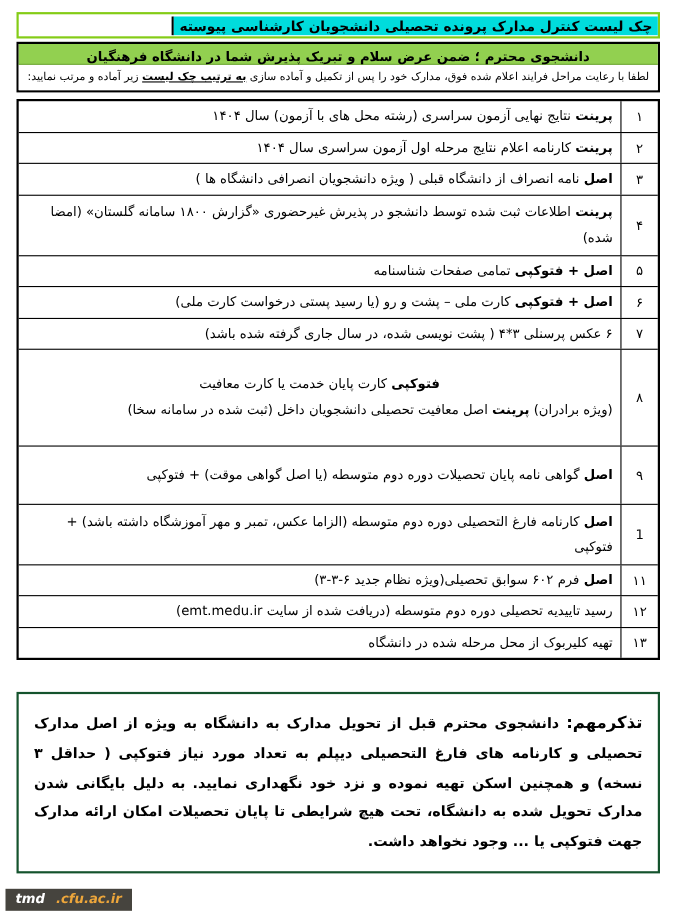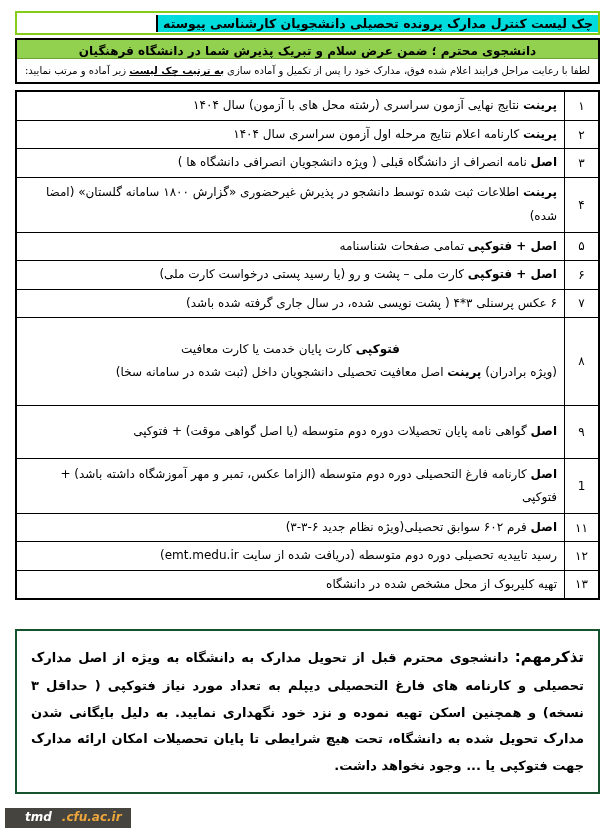--- a/index.html
+++ b/index.html
@@ -70,21 +70,21 @@
   .note-lead { font-size:15px; }
 
   
   .badge {
     position:absolute; left:5px; bottom:9px;
     background:var(--badge, #46443e);
     padding:2px 9px 4px;
     font-size:12px; font-weight:bold; font-style:italic;
     direction:ltr;
   }
-  .b-w { color:#ffffff;margin-left:11px; }
+  .b-w { color:#ffffff; }
   .b-o { color:var(--accent, #eda63b);padding-left:10px; }
 </style>
 </head>
 <body>
 
 <div class="page">
 
   <div class="title-row">
     <div class="title-cell">
       <span class="hl">چک لیست کنترل مدارک  پرونده تحصیلی  دانشجویان کارشناسی  پیوسته</span>
@@ -167,21 +167,21 @@
       </div>
       <div class="trow" style="min-height: 28px;">
         <div class="num">۱۲</div>
         <div class="txt">
           <div class="line"><span>رسید تاییدیه تحصیلی دوره دوم متوسطه (دریافت شده از سایت emt.medu.ir)</span></div>
         </div>
       </div>
       <div class="trow" style="min-height: 28px;">
         <div class="num">۱۳</div>
         <div class="txt">
-          <div class="line"><span>تهیه کلیربوک از محل مشخص شده  در دانشگاه</span></div>
+          <div class="line"><span>تهیه کلیربوک از محل مرحله شده  در دانشگاه</span></div>
         </div>
       </div>
     </div>
 
   <div class="note">
     <span class="note-lead">تذکرمهم:</span><span> دانشجوی محترم قبل از تحویل مدارک به دانشگاه به ویژه از اصل مدارک تحصیلی و کارنامه های فارغ التحصیلی دیپلم به تعداد مورد نیاز فتوکپی ( حداقل ۳ نسخه) و همچنین اسکن تهیه نموده و نزد خود نگهداری نمایید. به دلیل بایگانی شدن مدارک تحویل شده به دانشگاه، تحت هیچ شرایطی تا پایان تحصیلات امکان ارائه مدارک جهت فتوکپی یا ... وجود نخواهد داشت.</span>
   </div>
 
   <div class="badge">
     <span class="b-w">tmd</span><span class="b-o">.cfu.ac.ir</span>

